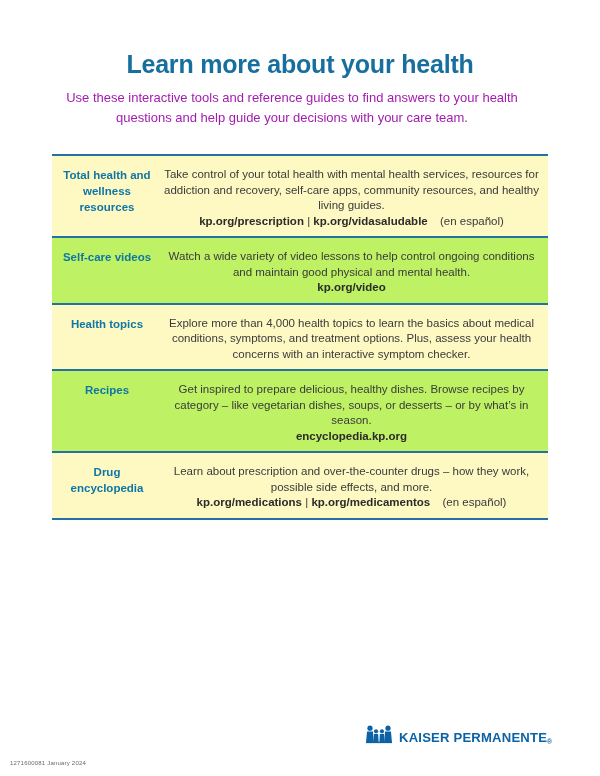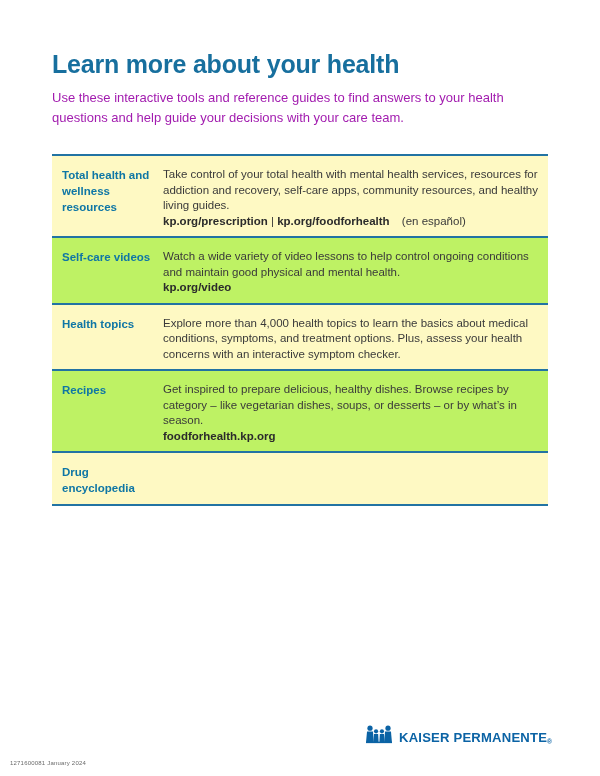--- a/index.html
+++ b/index.html
@@ -8,21 +8,21 @@
     width: 600px; height: 776px;
     font-family: "Liberation Sans", sans-serif;
     position: relative;
     overflow: hidden;
   }
   .page {
     position: relative;
     width: 600px; height: 776px;
     background: #ffffff;
   }
-  .content { padding: 0 52px; }
+  .content { padding: 0 52px; text-align: center; }
 
   .page-title {
     padding-top: 50px;
     font-size: 25px;
     font-weight: bold;
     color: #176f9e;
     letter-spacing: -0.2px;
   }
   .page-subtitle {
     margin-top: 9px;
@@ -105,21 +105,21 @@
 
     <div class="resource-table">
 
       <div class="resource-row alt">
         <div class="row-label">Total health and wellness resources</div>
         <div class="row-body">
           <span>Take control of your total health with mental health services, resources for addiction and recovery, self-care apps, community resources, and healthy living guides.</span>
           <div class="row-links">
             <span class="lnk">kp.org/prescription</span>
             <span class="pipe">|</span>
-            <span class="lnk">kp.org/foodforhealth</span>
+            <span class="lnk">kp.org/vidasaludable</span>
             <span class="suffix">(en español)</span>
           </div>
         </div>
       </div>
 
       <div class="resource-row">
         <div class="row-label">Self-care videos</div>
         <div class="row-body">
           <span>Watch a wide variety of video lessons to help control ongoing conditions and maintain good physical and mental health.</span>
           <div class="row-links">
@@ -133,27 +133,36 @@
         <div class="row-body">
           <span>Explore more than 4,000 health topics to learn the basics about medical conditions, symptoms, and treatment options. Plus, assess your health concerns with an interactive symptom checker.</span>
         </div>
       </div>
 
       <div class="resource-row">
         <div class="row-label">Recipes</div>
         <div class="row-body">
           <span>Get inspired to prepare delicious, healthy dishes. Browse recipes by category – like vegetarian dishes, soups, or desserts – or by what’s in season.</span>
           <div class="row-links">
-            <span class="lnk">foodforhealth.kp.org</span>
+            <span class="lnk">encyclopedia.kp.org</span>
           </div>
         </div>
       </div>
 
       <div class="resource-row alt">
         <div class="row-label">Drug encyclopedia</div>
+        <div class="row-body">
+          <span>Learn about prescription and over-the-counter drugs – how they work, possible side effects, and more.</span>
+          <div class="row-links">
+            <span class="lnk">kp.org/medications</span>
+            <span class="pipe">|</span>
+            <span class="lnk">kp.org/medicamentos</span>
+            <span class="suffix">(en español)</span>
+          </div>
+        </div>
       </div>
 
     </div>
   </div>
 
   <div class="footer-code">1271600081 January 2024</div>
 
   <div class="brand-logo">
     <span class="logo-mark">
       <svg width="26" height="21" viewBox="0 0 30 24" xmlns="http://www.w3.org/2000/svg">

